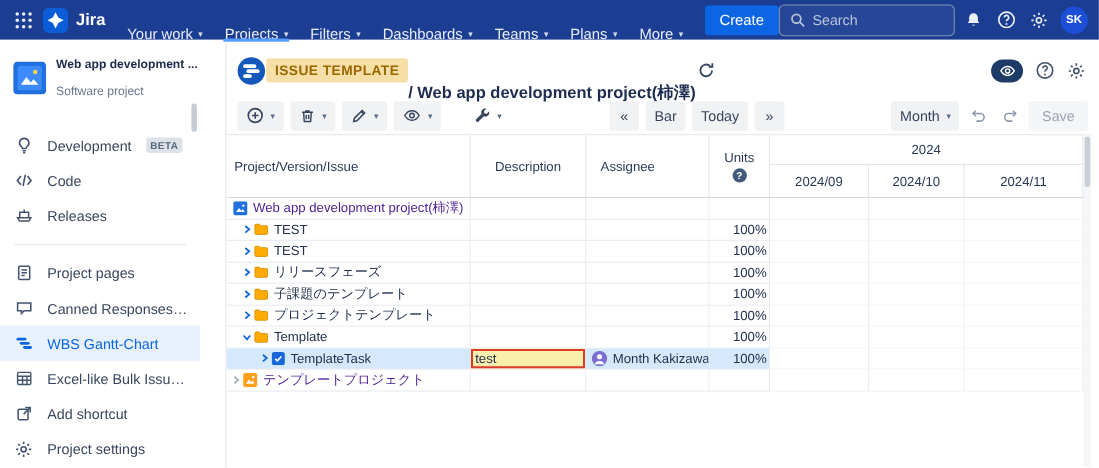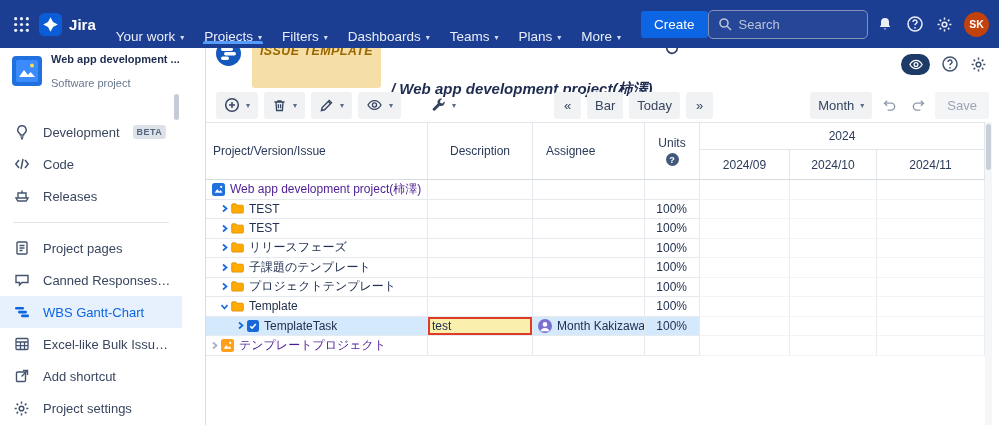--- a/index.html
+++ b/index.html
@@ -8,54 +8,54 @@
     --side-active-bg:#e7f0fd; --side-active-fg:#0c66e4;
     --row-selected:#d5e9fd; --cell-bg:#fbefae; --cell-border:#de3b2b;
     --border:#e3e6eb; --text:#22314f;
   }
   *{margin:0;padding:0;box-sizing:border-box;font-family:"Liberation Sans","DejaVu Sans",sans-serif;}
   html,body{width:999px;height:425px;overflow:hidden;background:#fff;}
   .screen{position:relative;width:999px;height:425px;}
   .icon svg{display:block;}
 
   
-  .topnav{position:absolute;top:0;left:0;width:999px;height:48px;background:var(--nav-bg);display:flex;align-items:center;padding:0 10px;color:#e9eef7;z-index:5;}
+  .topnav{position:absolute;top:0;left:0;width:999px;height:36px;background:var(--nav-bg);display:flex;align-items:center;padding:0 10px;color:#e9eef7;z-index:5;}
   .apps-btn{width:26px;height:26px;border-radius:4px;display:flex;align-items:center;justify-content:center;cursor:pointer;color:#e9eef7;}
   .logo{display:flex;align-items:center;gap:7px;margin:0 10px 0 6px;cursor:pointer;}
   .logo-text{font-size:15px;font-weight:bold;color:#fff;}
   .nav-menu{display:flex;height:40px;align-items:flex-end;}
   .nav-item{display:flex;align-items:center;gap:5px;padding:0 10px;font-size:13.5px;cursor:pointer;position:relative;white-space:nowrap;}
   .nav-item .caret{font-size:8px;opacity:.9;margin-top:2px;}
   .nav-item.active::after{content:"";position:absolute;left:9px;right:9px;bottom:0;height:3px;border-radius:2px 2px 0 0;background:var(--nav-underline);}
   .create-btn{margin-left:10px;background:var(--accent);color:#fff;font-size:13.5px;padding:6px 13px;border-radius:3px;cursor:pointer;}
   .nav-spacer{flex:1;}
   .search-box{display:flex;align-items:center;gap:7px;width:160px;height:29px;padding:0 9px;border:1px solid #8394b8;border-radius:5px;background:rgba(255,255,255,.05);color:#b9c4da;}
   .search-input{flex:1;min-width:0;background:transparent;border:none;outline:none;color:#e9eef7;font-size:13px;}
   .search-input::placeholder{color:#b9c4da;}
   .nav-iconbtn{width:28px;height:28px;margin-left:5px;display:flex;align-items:center;justify-content:center;border-radius:50%;cursor:pointer;color:#e9eef7;}
-  .avatar{width:25px;height:25px;border-radius:50%;background:#c2410c;color:#fff;font-size:10.5px;font-weight:bold;display:flex;align-items:center;justify-content:center;margin-left:7px;cursor:pointer;flex:none;}
+  .avatar{width:25px;height:25px;border-radius:50%;background:#1d4ed8;color:#fff;font-size:10.5px;font-weight:bold;display:flex;align-items:center;justify-content:center;margin-left:7px;cursor:pointer;flex:none;}
 
   
   .sidebar{position:absolute;top:40px;left:0;width:206px;height:385px;background:#fff;border-right:1px solid #d9dde3;}
   .proj-head{display:flex;align-items:center;gap:9px;padding:13px 10px 8px 12px;}
   .proj-name{font-size:11px;font-weight:bold;color:#1d2b4f;white-space:nowrap;}
   .proj-type{font-size:11px;color:#68778d;margin-top:12px;}
   .side-groups{margin-top:19px;width:182px;}
   .side-item{display:flex;align-items:center;gap:13px;height:32px;padding:0 10px 0 13px;font-size:13px;color:#39465e;cursor:pointer;white-space:nowrap;}
   .side-item .icon{width:17px;flex:none;display:flex;justify-content:center;color:#44546f;}
   .side-item.active{background:var(--side-active-bg);color:var(--side-active-fg);}
   .side-item.active .icon{color:var(--side-active-fg);}
   .side-label{overflow:hidden;text-overflow:ellipsis;}
   .beta{flex:none;font-size:9px;font-weight:bold;letter-spacing:.4px;background:#dde2e9;color:#54657f;border-radius:3px;padding:2px 4px;}
   .side-divider{height:1px;background:#e2e5ea;margin:10px 13px 9px 13px;}
   .side-scroll{position:absolute;left:174px;top:54px;width:5px;height:26px;border-radius:3px;background:#c6ccd6;}
 
   
   .main{position:absolute;top:40px;left:206px;width:793px;height:385px;background:#fff;overflow:hidden;}
-  .main-header{height:48px;display:flex;gap:10px;padding:0 12px 0 9px;font-style:italic;}
+  .main-header{height:48px;display:flex;align-items:center;padding:0 12px 0 9px;}
   .tmpl-badge{flex:none;background:var(--badge-bg);color:var(--badge-fg);font-weight:bold;font-size:12.5px;letter-spacing:.4px;padding:4px 8px;border-radius:3px;}
   .crumb-title{font-size:15px;font-weight:bold;color:#1d2b4f;white-space:nowrap;margin-top:40px;}
   .refresh-btn{color:#344563;cursor:pointer;display:flex;margin-left:2px;}
   .mh-right{margin-left:auto;display:flex;align-items:center;gap:11px;}
   .eye-pill{width:29px;height:21px;border-radius:11px;background:#1e3a66;color:#fff;display:flex;align-items:center;justify-content:center;cursor:pointer;}
   .mh-icon{color:#44546f;cursor:pointer;display:flex;}
 
   .toolbar{height:34px;display:flex;align-items:center;padding:0 10px;gap:6px;}
   .tb-btn{height:27px;background:#f1f2f4;border-radius:3px;display:flex;align-items:center;gap:6px;padding:0 8px;font-size:13px;color:#36445f;cursor:pointer;white-space:nowrap;}
   .tb-caret{font-size:8px;color:#5a6b87;}
@@ -77,21 +77,21 @@
   .units-q{width:13px;height:13px;border-radius:50%;background:#42597b;color:#fff;font-size:9px;font-weight:bold;display:flex;align-items:center;justify-content:center;cursor:pointer;}
   .gantt-head{width:285px;display:flex;flex-direction:column;}
   .gantt-year{height:27px;border-bottom:1px solid var(--border);border-right:1px solid var(--border);display:flex;align-items:center;justify-content:center;font-size:12px;color:#2a3a58;}
   .gantt-months{flex:1;display:flex;}
   .gm{border-right:1px solid var(--border);display:flex;align-items:center;justify-content:center;font-size:12px;color:#2a3a58;cursor:pointer;}
   .grid-row{display:flex;height:19.5px;font-size:12px;color:var(--text);}
   .cell{display:flex;align-items:center;border-right:1px solid #e6e9ee;border-bottom:1px solid #e6e9ee;overflow:hidden;white-space:nowrap;background:#fff;}
   .c-tree{width:222px;}
   .c-desc{width:105px;padding:0 4px;}
   .c-assg{width:112px;padding:0 5px;gap:5px;}
-  .c-units{width:55px;justify-content:flex-end;padding-right:12px;}
+  .c-units{width:55px;justify-content:flex-end;padding-right:2px;}
   .c-gantt{border-right:1px solid #e9ecf0;border-bottom:1px solid #f3f4f6;}
   .grid-row.selected .cell:not(.c-gantt){background:var(--row-selected);}
   .sel-desc{background:var(--cell-bg)!important;box-shadow:inset 0 0 0 2px var(--cell-border);}
   .tree-toggle{width:13px;flex:none;display:flex;align-items:center;justify-content:center;color:#1868db;cursor:pointer;}
   .tree-icon{flex:none;display:flex;margin-right:5px;}
   .tree-label{overflow:hidden;text-overflow:ellipsis;}
   .grid-row.muted{color:#4c1d95;}
   .grid-row.muted .tree-toggle{color:#a7b0be;}
   .asg-avatar{flex:none;display:flex;}
   .v-scroll{position:absolute;left:779px;top:82px;width:7px;height:303px;background:#f5f6f8;}

